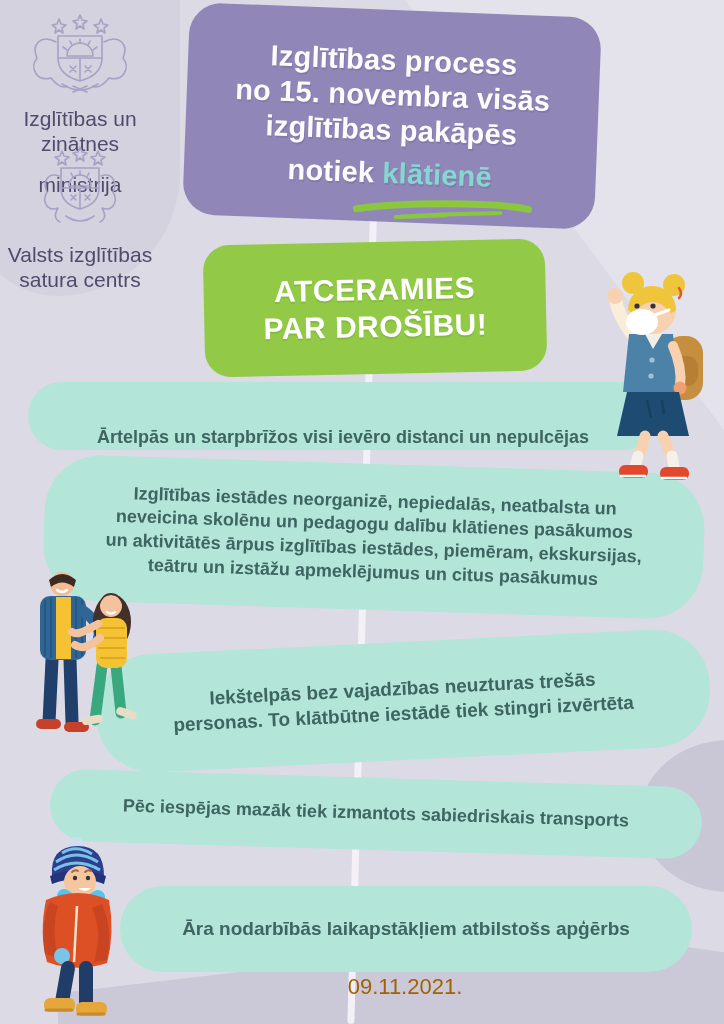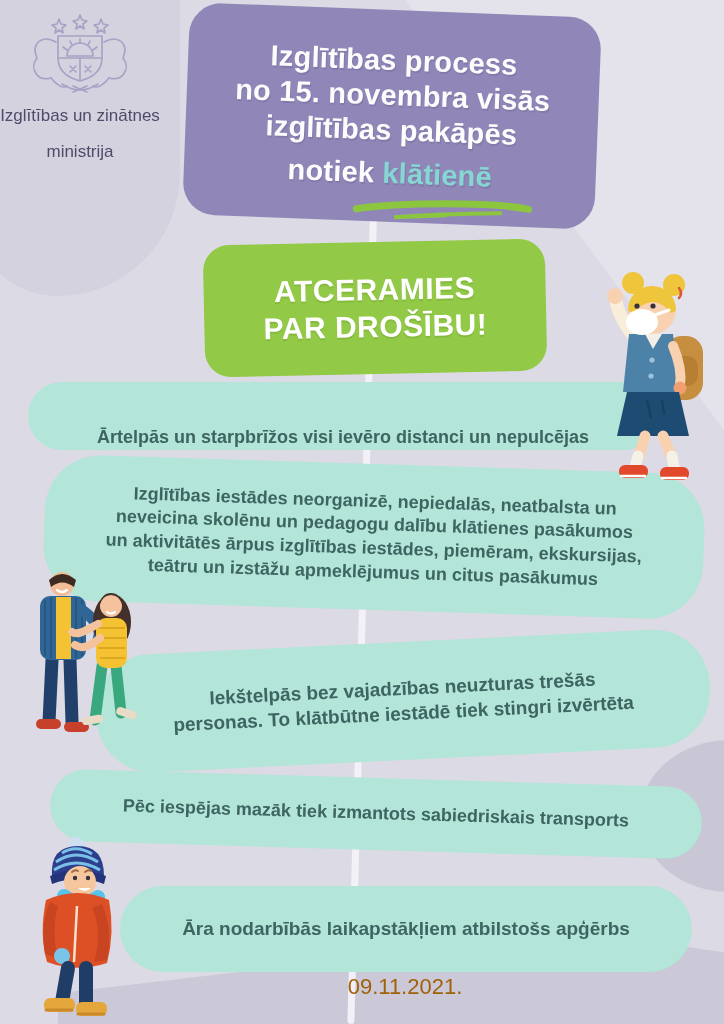--- a/index.html
+++ b/index.html
@@ -55,21 +55,21 @@
   .b4 .txt{font-size:18px;}
   .b5{left:120px;top:886px;width:572px;height:86px;border-radius:43px;padding:1px 20px;}
   .b5 .txt{font-size:19px;}
   
   .date{left:90px;top:974px;width:630px;text-align:center;color:#a16207;
     font-size:22px;z-index:2;}
   
   .logo-group{z-index:2;text-align:center;}
   .lg1{left:0;top:12px;width:160px;}
   .lg2{left:0;top:142px;width:160px;}
-  .logo-caption{color:#4f4b6b;font-size:17px;line-height:1.2;margin-top:4px;}
+  .logo-caption{color:#4f4b6b;font-size:21px;line-height:1.2;margin-top:4px;}
   
   .illu{z-index:3;}
 </style>
 </head>
 <body>
 
 <div class="poster">
 
   <div class="abs bg-swath-tr"></div>
   <div class="abs bg-logo-blob"></div>
@@ -93,20 +93,39 @@
         <path d="M83,30 C98,22 108,32 102,46 C110,56 102,70 88,66"></path>
         <path d="M30,66 q10,12 16,8 M88,66 q-10,12 -16,8"></path>
         <path d="M41,72 q18,12 36,0"></path>
         <path d="M52,80 l14,-6 M66,80 l-14,-6"></path>
       </g>
     </svg>
     <div class="logo-caption">Izglītības un zinātnes</div>
     <div class="logo-caption" style="margin-top:16px;">ministrija</div>
   </div>
 
+  <div class="abs logo-group lg2">
+    <svg width="100" height="92" viewBox="0 0 100 92">
+      <g stroke="#a7a1c4" stroke-width="1.6" fill="none" stroke-linecap="round" stroke-linejoin="round">
+        <path d="M30,14 l2,-5 2,5 5,1 -4,3 1,5 -4,-3 -4,3 1,-5 -4,-3 z"></path>
+        <path d="M48,10 l2,-5 2,5 5,1 -4,3 1,5 -4,-3 -4,3 1,-5 -4,-3 z"></path>
+        <path d="M66,14 l2,-5 2,5 5,1 -4,3 1,5 -4,-3 -4,3 1,-5 -4,-3 z"></path>
+        <path d="M31,26 h38 v20 q0,16 -19,21 q-19,-5 -19,-21 z"></path>
+        <path d="M39,44 a11,11 0 0 1 22,0 z"></path>
+        <path d="M50,33 v-4 M43,35 l-2,-4 M57,35 l2,-4"></path>
+        <path d="M31,46 h38 M50,46 v20"></path>
+        <path d="M41,53 l5,5 M46,53 l-5,5 M55,53 l5,5 M60,53 l-5,5"></path>
+        <path d="M29,34 C18,30 12,40 17,50 C11,60 18,70 28,66 q-6,10 2,14"></path>
+        <path d="M71,34 C82,30 88,40 83,50 C89,60 82,70 72,66 q6,10 -2,14"></path>
+        <path d="M36,74 q14,10 28,0"></path>
+      </g>
+    </svg>
+    <div class="logo-caption">Valsts izglītības</div>
+    <div class="logo-caption" style="margin-top:0;">satura centrs</div>
+  </div>
 
   <div class="abs title-sign">
     <div class="title-line">Izglītības process</div>
     <div class="title-line">no 15. novembra visās</div>
     <div class="title-line">izglītības pakāpēs</div>
     <div class="title-line title-line4">
       <span>notiek</span>
       <span class="hl-teal">klātienē</span>
     </div>
     <svg class="abs scribble" viewBox="0 0 184 26">

